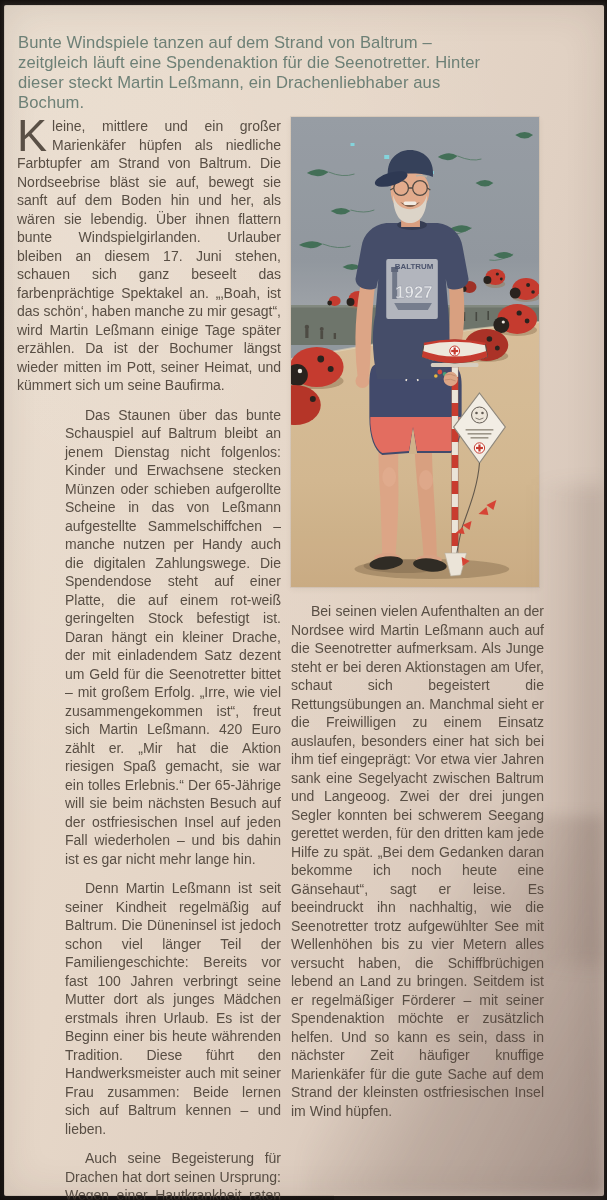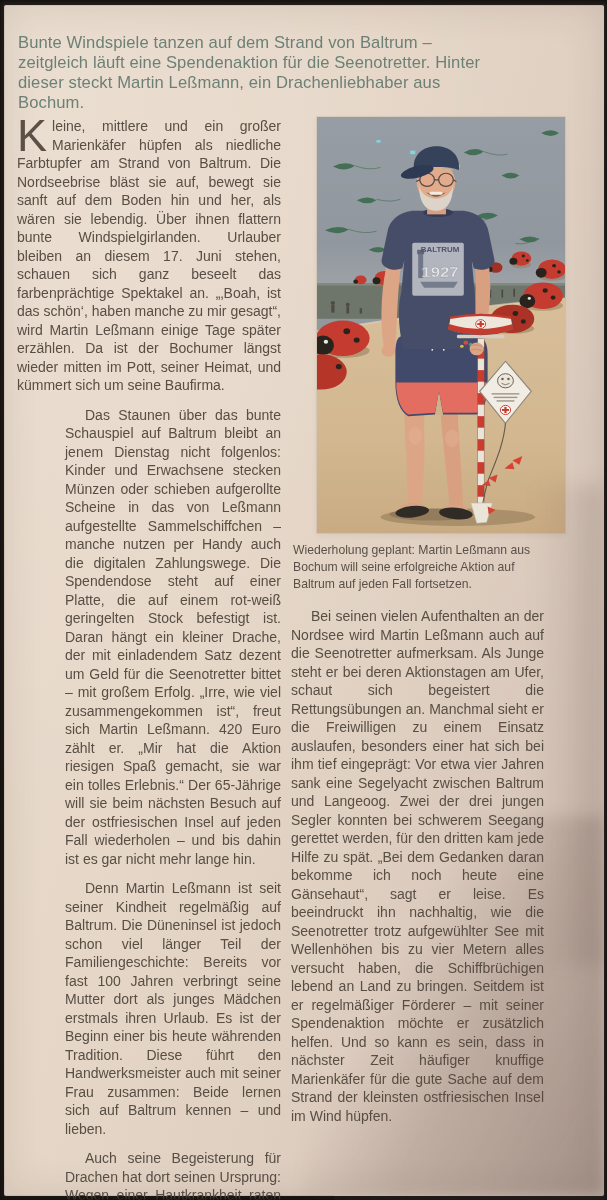--- a/index.html
+++ b/index.html
@@ -32,21 +32,21 @@
   .col{position:absolute;color:#584e44;font-size:14px;line-height:18.5px;text-align:justify;}
   .col-left{left:13px;top:112px;width:264px;}
   .col-right{left:287px;top:112px;width:253px;}
   .col p{margin:0 0 0 0;}
   .col p + p{margin-top:11px;text-indent:20px;margin-left:48px;}
   .col-right p.body-start{margin-top:15px;text-indent:20px;}
   .dropcap{
     float:left;font-size:45px;line-height:35px;padding:1px 5px 0 0;color:#5a5046;
   }
   .photo{
-    position:relative;margin-left:26px;width:248px;height:416px;
+    position:relative;margin-left:0;width:248px;height:470px;
     box-shadow:0 0 0 1px rgba(120,95,80,0.10), 0 2px 6px rgba(80,60,45,0.08);
     overflow:hidden;background:#8d96a0;
   }
   .photo svg{display:block;width:100%;height:100%;}
   .caption{
     margin:9px 0 0 2px;width:250px;
     color:#5a5047;font-size:12.2px;line-height:16.8px;text-align:left;
   }
   .edge-top{position:absolute;left:0;top:0;width:100%;height:6px;
     background:linear-gradient(180deg,rgba(20,16,14,0.9),rgba(20,16,14,0));}
@@ -308,21 +308,20 @@
             <path d="M172,440 l8,4 l-7,5 Z" fill="#d63c30"></path>
           </g>
 
           <circle cx="161" cy="262" r="7.2" fill="#dca486"></circle>
           <path d="M155,258 q6,-2 11,1 M155,263 q6,-2 11,1" stroke="#c08a6e" stroke-width="0.9" fill="none"></path>
 
           <rect x="0" y="0" width="250" height="470" fill="#d9b890" opacity="0.06"></rect>
         </svg>
       </div>
 
-      <div class="caption">Wiederholung geplant: Martin Leßmann aus Bochum will seine erfolgreiche Aktion auf Baltrum auf jeden Fall fortsetzen.</div>
 
       <p class="body-start">Bei seinen vielen Aufenthalten an der Nordsee wird Martin Leßmann auch auf die Seenotretter aufmerksam. Als Junge steht er bei deren Aktionstagen am Ufer, schaut sich begeistert die Rettungsübungen an. Manchmal sieht er die Freiwilligen zu einem Einsatz auslaufen, besonders einer hat sich bei ihm tief eingeprägt: Vor etwa vier Jahren sank eine Segelyacht zwischen Baltrum und Langeoog. Zwei der drei jungen Segler konnten bei schwerem Seegang gerettet werden, für den dritten kam jede Hilfe zu spät. „Bei dem Gedanken daran bekomme ich noch heute eine Gänsehaut“, sagt er leise. Es beeindruckt ihn nachhaltig, wie die Seenotretter trotz aufgewühlter See mit Wellenhöhen bis zu vier Metern alles versucht haben, die Schiffbrüchigen lebend an Land zu bringen. Seitdem ist er regelmäßiger Förderer – mit seiner Spendenaktion möchte er zusätzlich helfen. Und so kann es sein, dass in nächster Zeit häufiger knuffige Marienkäfer für die gute Sache auf dem Strand der kleinsten ostfriesischen Insel im Wind hüpfen.</p>
     </div>
 
     <div class="shadow-corner"></div>
     <div class="shadow-edge"></div>
   </div>
 
   <div class="edge-top"></div>
   <div class="edge-left"></div>

